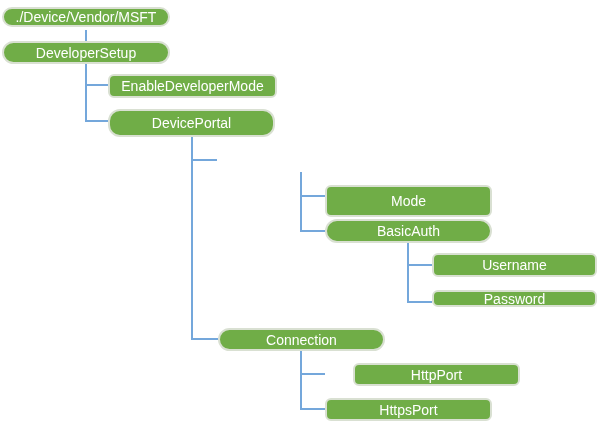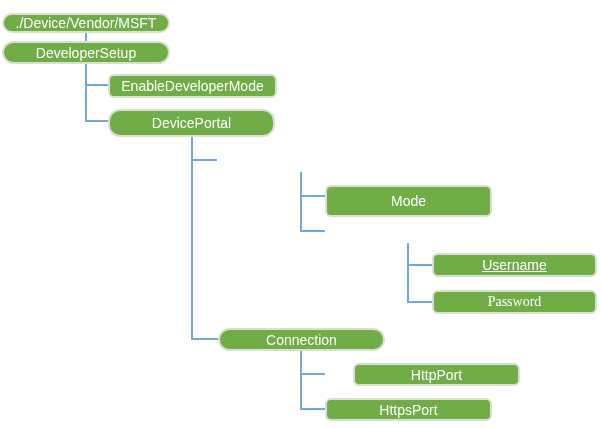--- a/index.html
+++ b/index.html
@@ -27,29 +27,29 @@
     justify-content: center;
     white-space: nowrap;
   }
   .pill { border-radius: 12px; }
   .rect { border-radius: 6px; text-align: right; }
   .line {
     position: absolute;
     background: var(--connector, #74A7DB);
   }
   
-  .n0  { left: 2px;   top: 7px;   width: 168px; height: 20px; margin-top: 6px; }
+  .n0  { left: 2px;   top: 7px;   width: 168px; height: 20px; }
   .n1  { left: 2px;   top: 41px;  width: 168px; height: 23px; }
   .n2  { left: 108px; top: 74px;  width: 169px; height: 24px; }
   .n3  { left: 108px; top: 109px; width: 167px; height: 28px; }
   .n4  { left: 217px; top: 149px; width: 168px; height: 23px; }
   .n5  { left: 325px; top: 185px; width: 167px; height: 32px; }
   .n6  { left: 325px; top: 219px; width: 167px; height: 24px; }
-  .n7  { left: 432px; top: 253px; width: 165px; height: 24px; text-decoration: underline; }
-  .n8  { left: 432px; top: 290px; width: 165px; height: 24px; font-family: Liberation Serif, serif; }
+  .n7  { left: 432px; top: 253px; width: 165px; height: 24px; }
+  .n8  { left: 432px; top: 290px; width: 165px; height: 17px; }
   .n9  { left: 218px; top: 328px; width: 167px; height: 23px; }
   .n10 { left: 325px; top: 363px; width: 167px; height: 23px; margin-left: 28px; }
   .n11 { left: 325px; top: 398px; width: 167px; height: 23px; }
   
   .c1  { left: 85px;  top: 30px;  width: 2px;  height: 11px; }
   .c2  { left: 85px;  top: 64px;  width: 2px;  height: 58px; }
   .c3  { left: 86px;  top: 84px;  width: 22px; height: 2px; }
   .c4  { left: 86px;  top: 120px; width: 22px; height: 2px; }
   .c5  { left: 191px; top: 133px; width: 2px;  height: 207px; }
   .c6  { left: 192px; top: 159px; width: 25px; height: 2px; }
@@ -84,19 +84,20 @@
   <div class="line c13"></div>
   <div class="line c14"></div>
   <div class="line c15"></div>
   <div class="line c16"></div>
 
   <div class="node pill n0">./Device/Vendor/MSFT</div>
   <div class="node pill n1">DeveloperSetup</div>
   <div class="node rect n2">EnableDeveloperMode</div>
   <div class="node pill n3">DevicePortal</div>
   <div class="node rect n5">Mode</div>
+  <div class="node pill n6">BasicAuth</div>
   <div class="node rect n7">Username</div>
   <div class="node rect n8">Password</div>
   <div class="node pill n9">Connection</div>
   <div class="node rect n10">HttpPort</div>
   <div class="node rect n11">HttpsPort</div>
 
 </div>
 
 </body></html>

